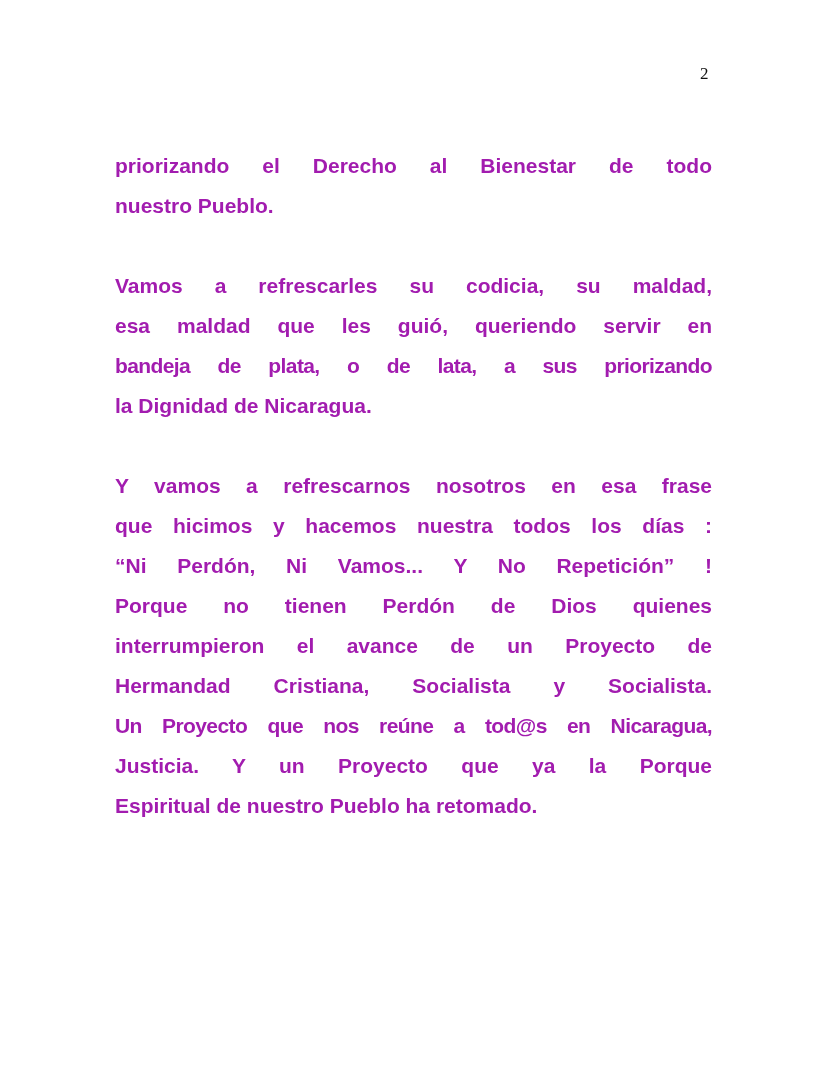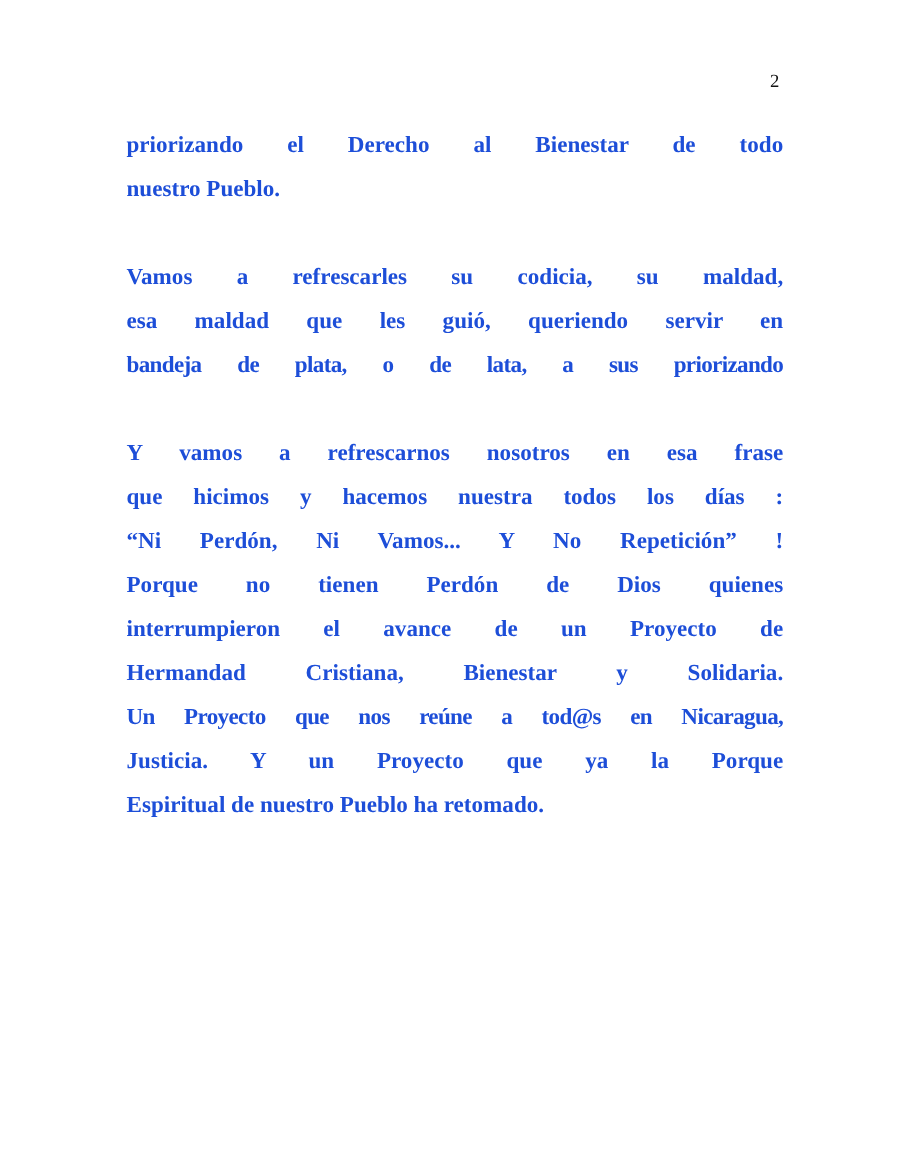--- a/index.html
+++ b/index.html
@@ -25,25 +25,26 @@
       top: 64px;
       left: 700px;
       font-family: "Liberation Serif", serif;
       font-size: 17px;
       color: #111111;
     }
     .body-text {
       position: absolute;
       left: 115px;
       width: 597px;
-      font-family: Liberation Serif, serif;
+      font-family: Liberation Sans, sans-serif;
       font-weight: bold;
       font-size: 21px;
       line-height: 40px;
-      color: #1d4ed8;
+      color: #a21caf;
+      margin-top: 35px;
     }
     .para {
       margin: 0;
       text-align: justify;
     }
     .line {
       display: block;
       text-align: justify;
       text-align-last: justify;
       white-space: nowrap;
@@ -66,28 +67,29 @@
     <div class="para">
       <span class="line">priorizando el Derecho al Bienestar de todo</span>
       <span class="line last">nuestro Pueblo.</span>
     </div>
     <div class="gap"></div>
 
     <div class="para">
       <span class="line">Vamos a refrescarles su codicia, su maldad,</span>
       <span class="line">esa maldad que les guió, queriendo servir en</span>
       <span class="line" style="letter-spacing:-0.6px;">bandeja de plata, o de lata, a sus priorizando</span>
+      <span class="line last">la Dignidad de Nicaragua.</span>
     </div>
     <div class="gap"></div>
 
     <div class="para">
       <span class="line">Y vamos a refrescarnos nosotros en esa frase</span>
       <span class="line">que hicimos y hacemos nuestra todos los días :</span>
       <span class="line">“Ni Perdón, Ni Vamos... Y No Repetición” !</span>
       <span class="line">Porque no tienen Perdón de Dios quienes</span>
       <span class="line">interrumpieron el avance de un Proyecto de</span>
-      <span class="line">Hermandad Cristiana, Bienestar y Solidaria.</span>
+      <span class="line">Hermandad Cristiana, Socialista y Socialista.</span>
       <span class="line" style="letter-spacing:-0.6px;">Un Proyecto que nos reúne a tod@s en Nicaragua,</span>
       <span class="line">Justicia. Y un Proyecto que ya la Porque</span>
       <span class="line last">Espiritual de nuestro Pueblo ha retomado.</span>
     </div>
   </div>
 </div>
 
 </body></html>

